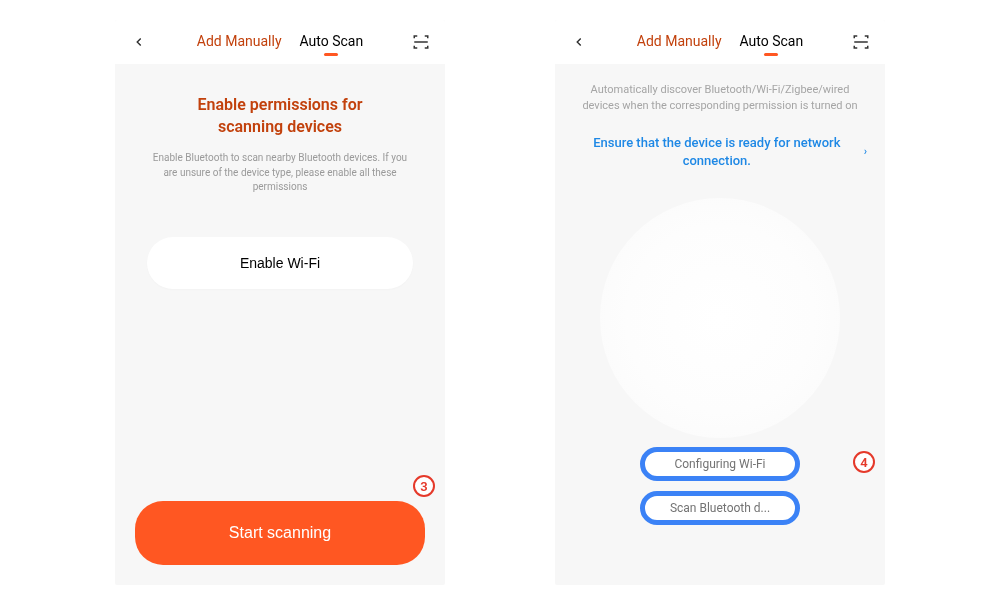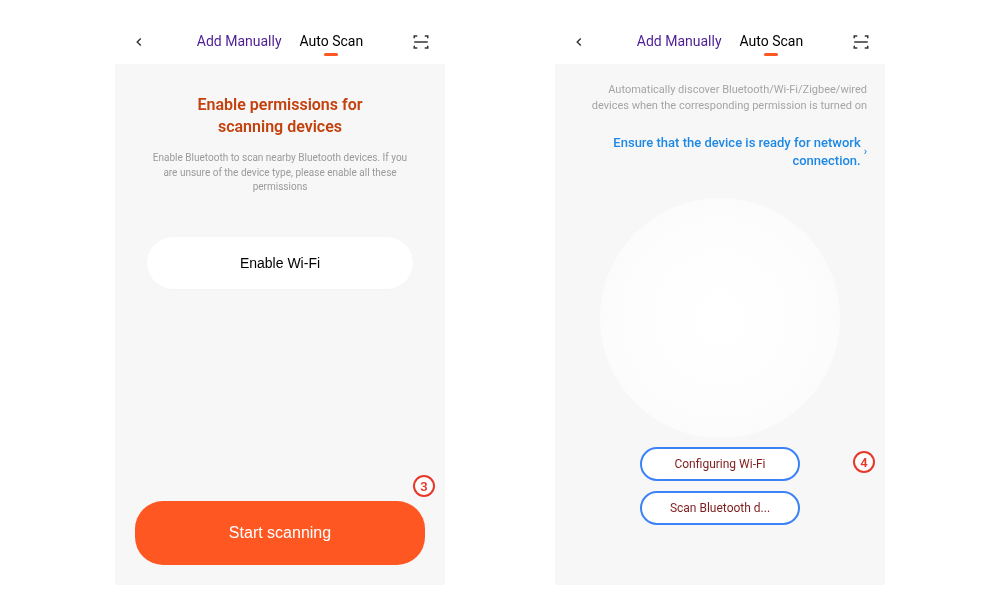--- a/index.html
+++ b/index.html
@@ -38,21 +38,21 @@
     cursor: pointer;
   }
   .tabs {
     flex: 1;
     display: flex;
     justify-content: center;
     gap: 18px;
   }
   .tab {
     font-size: 14px;
-    color: #4c1d95;
+    color: #c2410c;
     position: relative;
     cursor: pointer;
     padding-bottom: 3px;
   }
   .tab.active {
     color: #000;
     font-weight: 400;
   }
   .tab.active::after {
     content: "";
@@ -135,21 +135,21 @@
     font-size: 13px;
     font-weight: 600;
     display: flex;
     align-items: center;
     justify-content: center;
     background: #fff;
   }
   
   .content2 {
     padding: 18px 18px 0 18px;
-    text-align: right;
+    text-align: center;
   }
   .gray-text {
     font-size: 11px;
     color: #a5a5a5;
     line-height: 1.45;
   }
   .blue-link {
     margin-top: 20px;
     font-size: 13px;
     color: #1e88e5;
@@ -185,26 +185,26 @@
     position: absolute;
     bottom: 60px;
     left: 0; right: 0;
     display: flex;
     flex-direction: column;
     align-items: center;
     gap: 10px;
   }
   .mini-pill {
     background: #ffffff;
-    border: 2px solid #3b82f6;
+    border: 5px solid #3b82f6;
     border-radius: 20px;
     height: 34px;
     padding: 0 22px;
     font-size: 12px;
-    color: #7f1d1d;
+    color: #737373;
     display: flex;
     align-items: center;
     cursor: pointer;
     min-width: 160px;
     justify-content: center;
     white-space: nowrap;
     text-align: center;
   }
 </style>
 </head>

